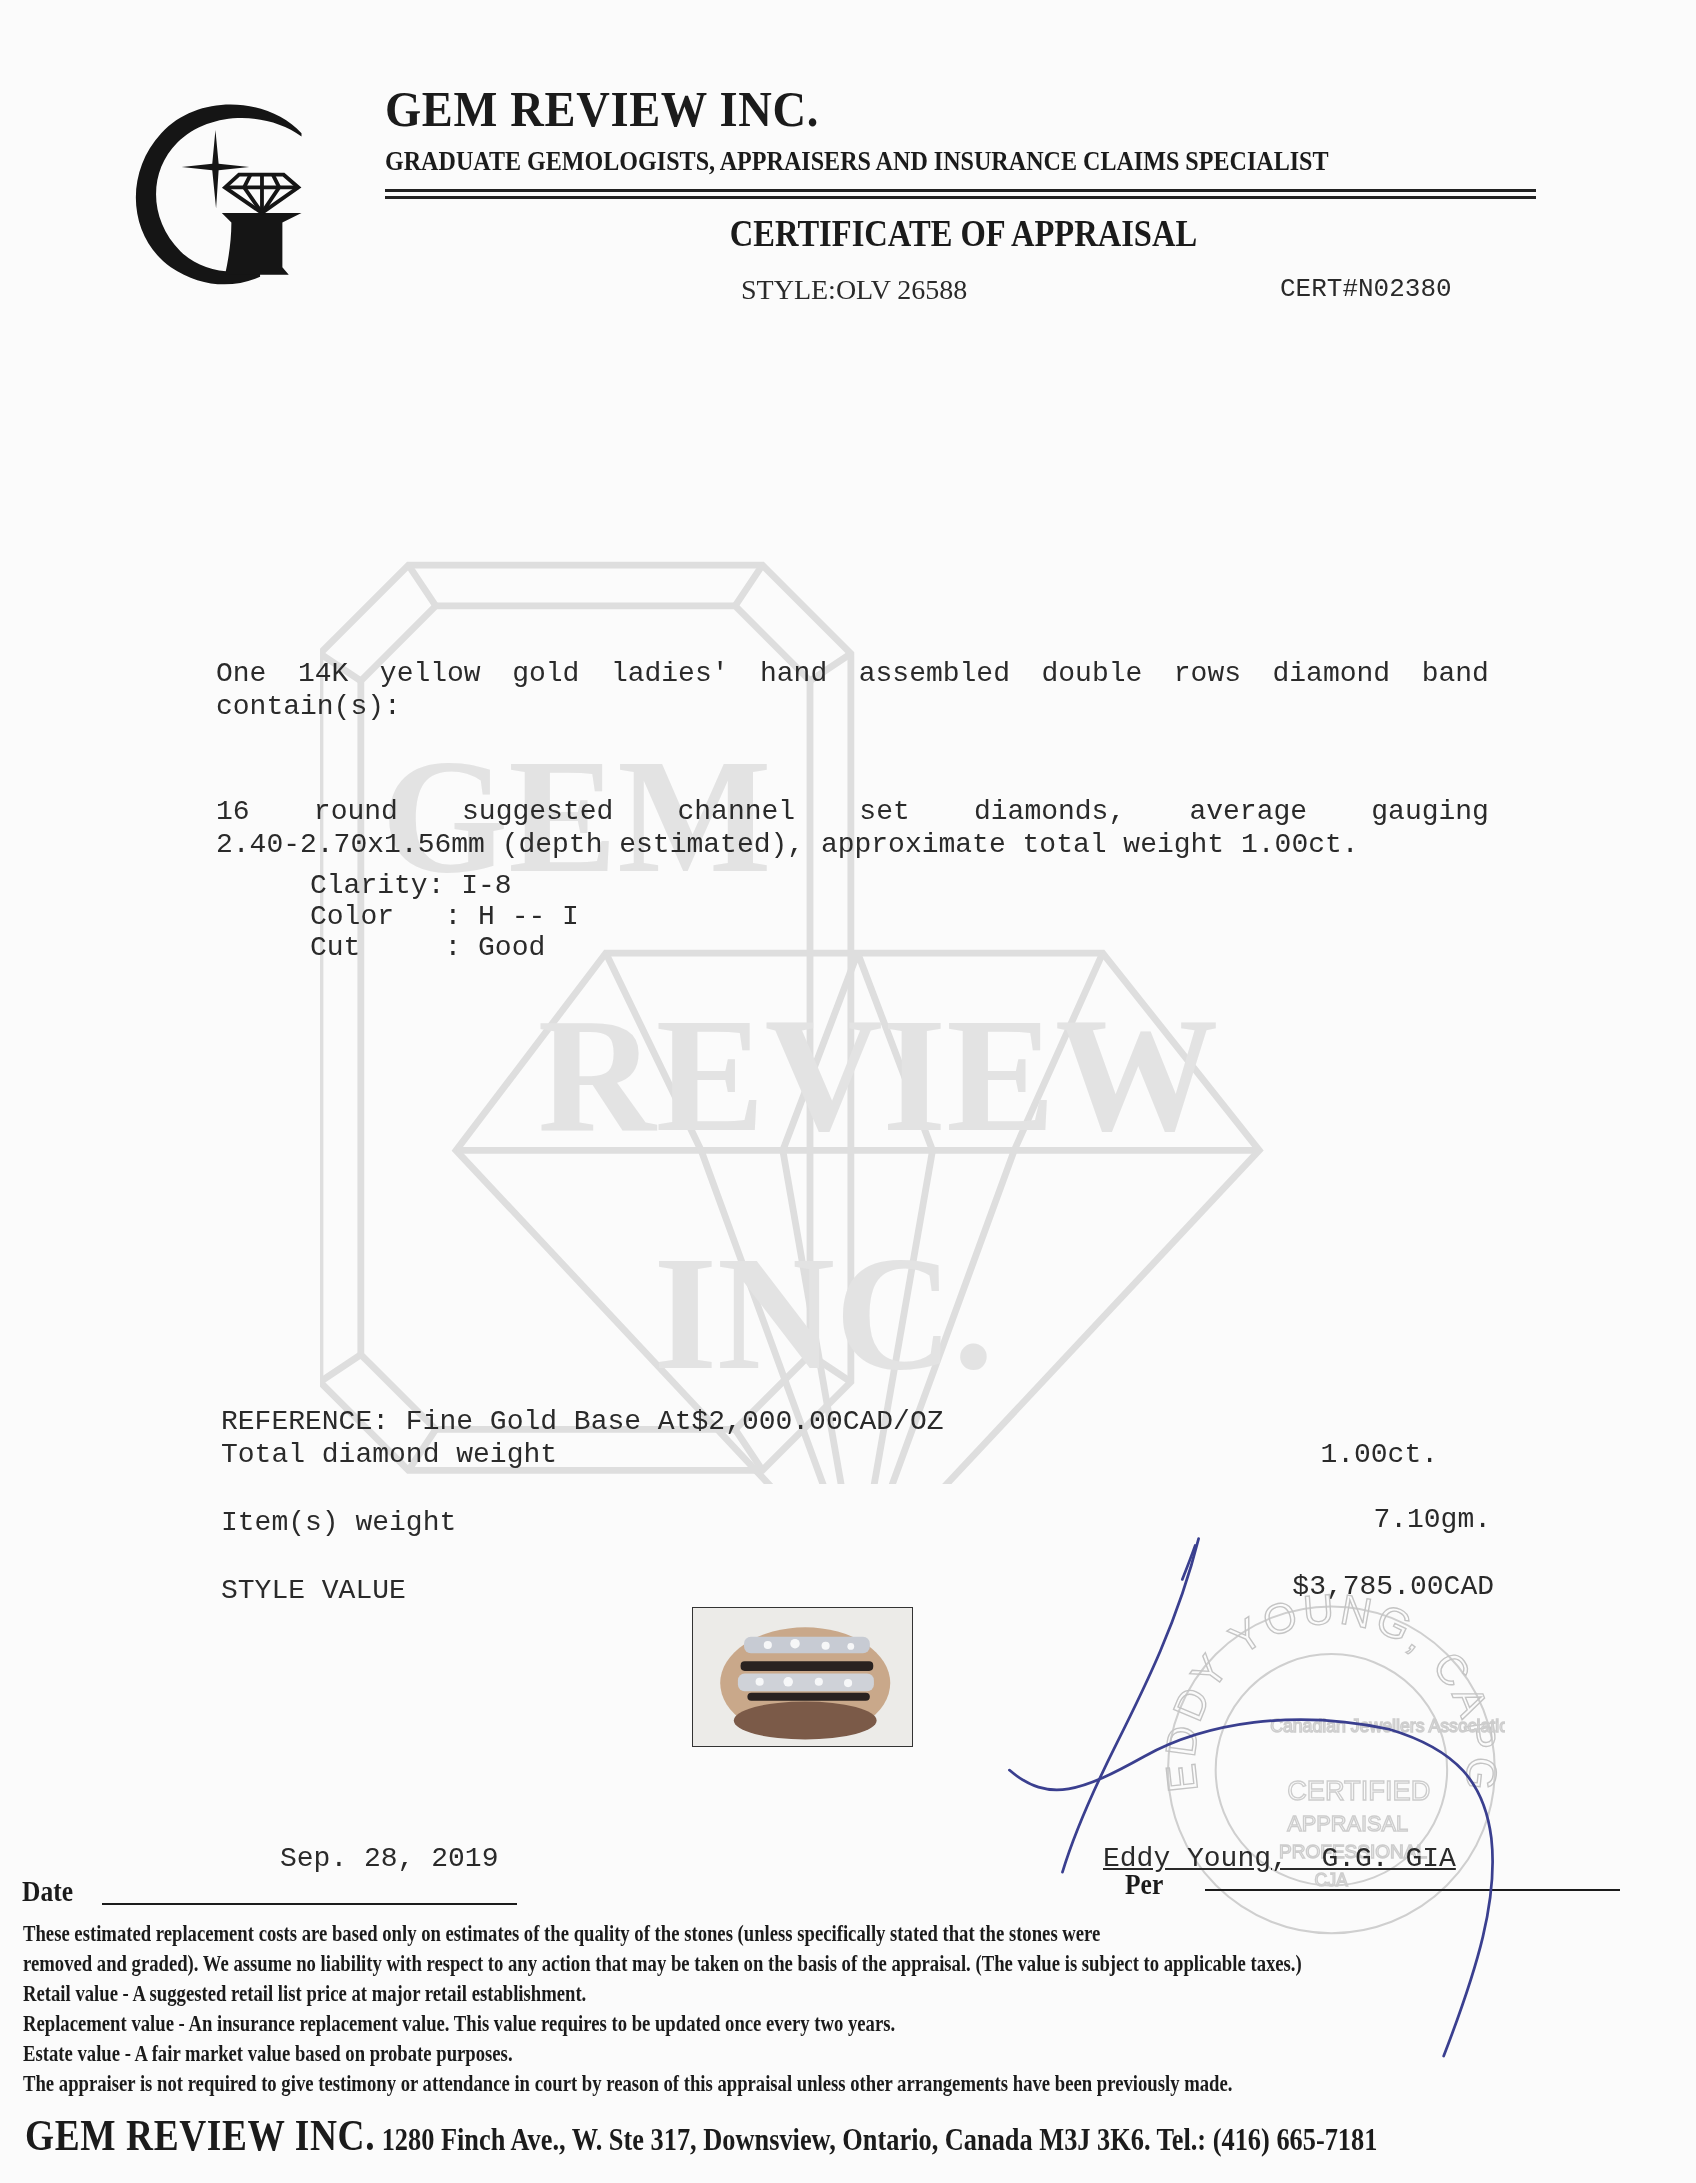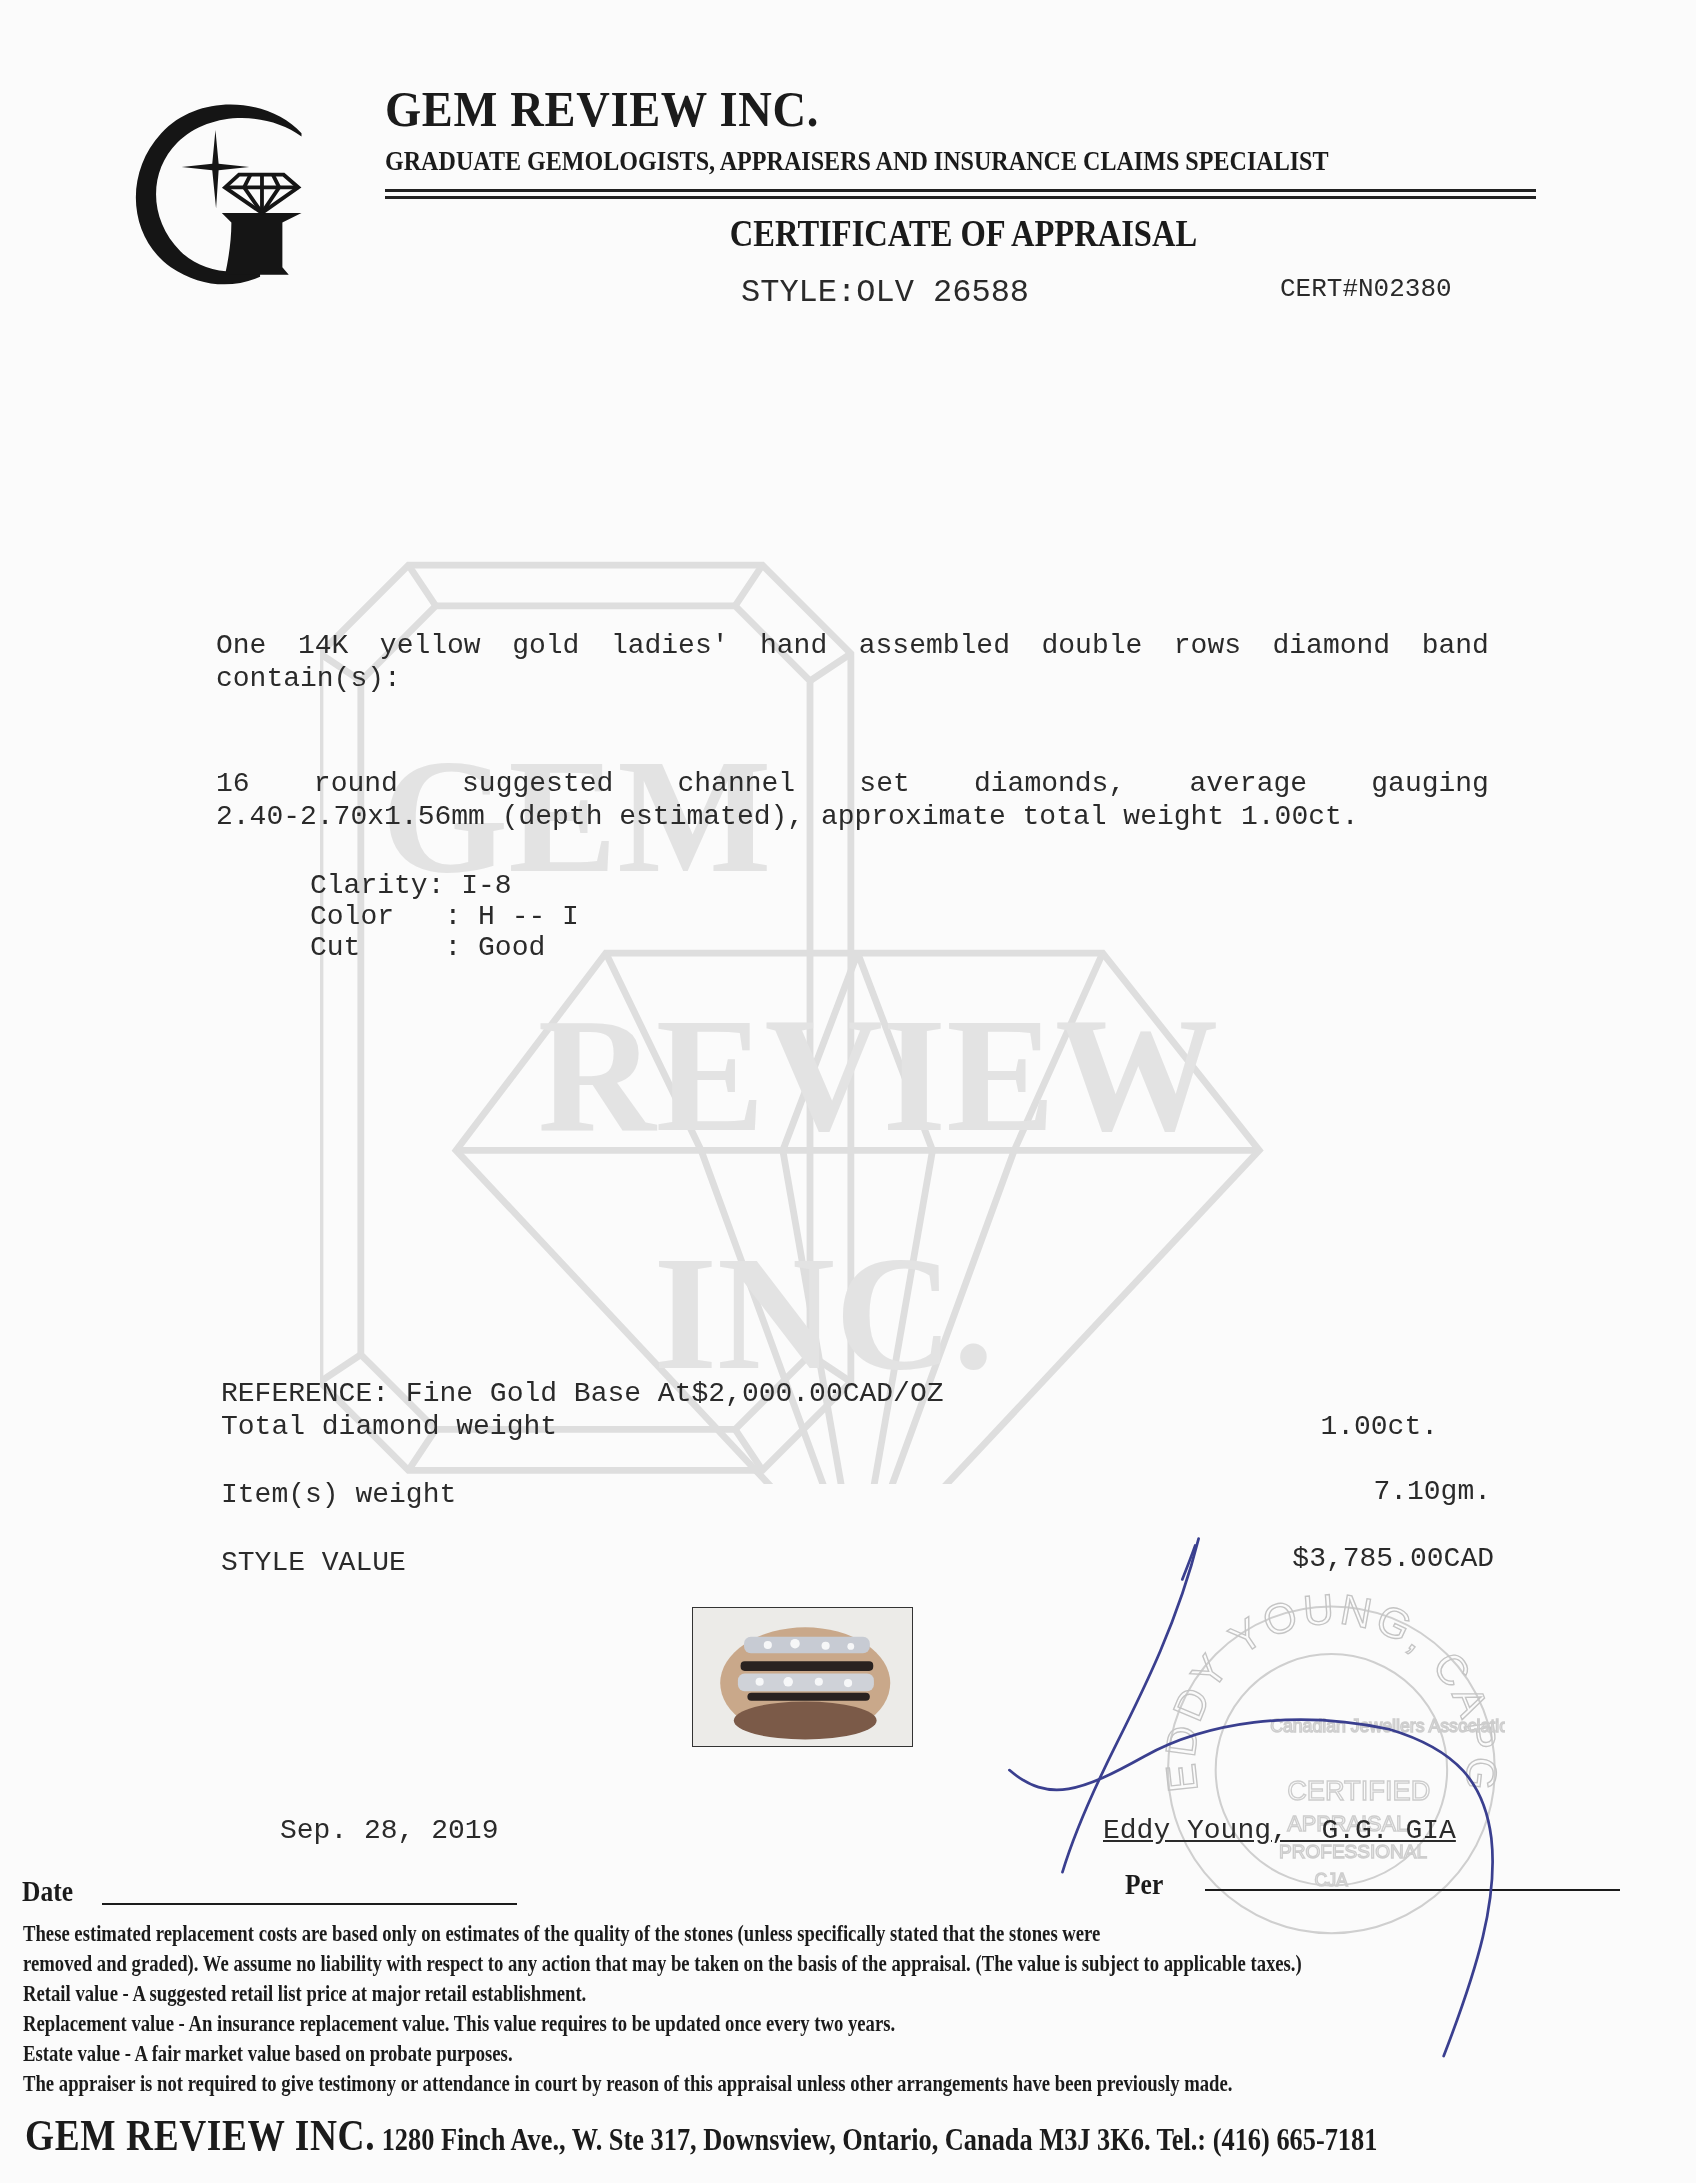--- a/index.html
+++ b/index.html
@@ -11,28 +11,28 @@
   .abs { position: absolute; }
   .serif-bold { font-family: "Liberation Serif", serif; font-weight: bold; transform-origin: left top; }
   .mono { font-family: "Liberation Mono", monospace; color: #2a2a2a; }
 
   
   #logo { left: 123px; top: 95px; width: 204px; height: 204px; }
   #company-name { left: 385px; top: 80px; font-size: 50px; letter-spacing: 0.7px; transform: scaleX(0.93); }
   #tagline { left: 385px; top: 145px; font-size: 28px; transform: scaleX(0.86); white-space: nowrap; }
   .rule { left: 385px; width: 1151px; height: 2.7px; background: #222; }
   #cert-title { left: 0; width: 1927px; top: 212px; font-size: 37px; text-align: center; transform: scaleX(0.88); transform-origin: center top; }
-  #style-no { left: 741px; top: 274px; font-size: 32px; }
+  #style-no { left: 741px; top: 274px; font-size: 28px; font-family: Liberation Serif, serif; }
   #cert-no { left: 1280px; top: 274px; font-size: 26px; }
 
   
   #watermark { left: 320px; top: 531px; width: 1157px; height: 953px; }
 
   
-  .line { font-size: 28px; white-space: pre; }
+  .line { font-size: 28px; white-space: pre; margin-top: 28px; }
   .justify { display: flex; justify-content: space-between; width: 1273px; }
   .kv { font-size: 28px; white-space: pre; }
   .right { text-align: right; }
 
   
   #ring-photo { left: 692px; top: 1607px; width: 219px; height: 138px; border: 1.4px solid #333; background: #eee; overflow: hidden; }
 
   
   #stamp { left: 1151px; top: 1586px; width: 354px; height: 354px; }
   #signature { left: 1008px; top: 1518px; width: 531px; height: 545px; }

